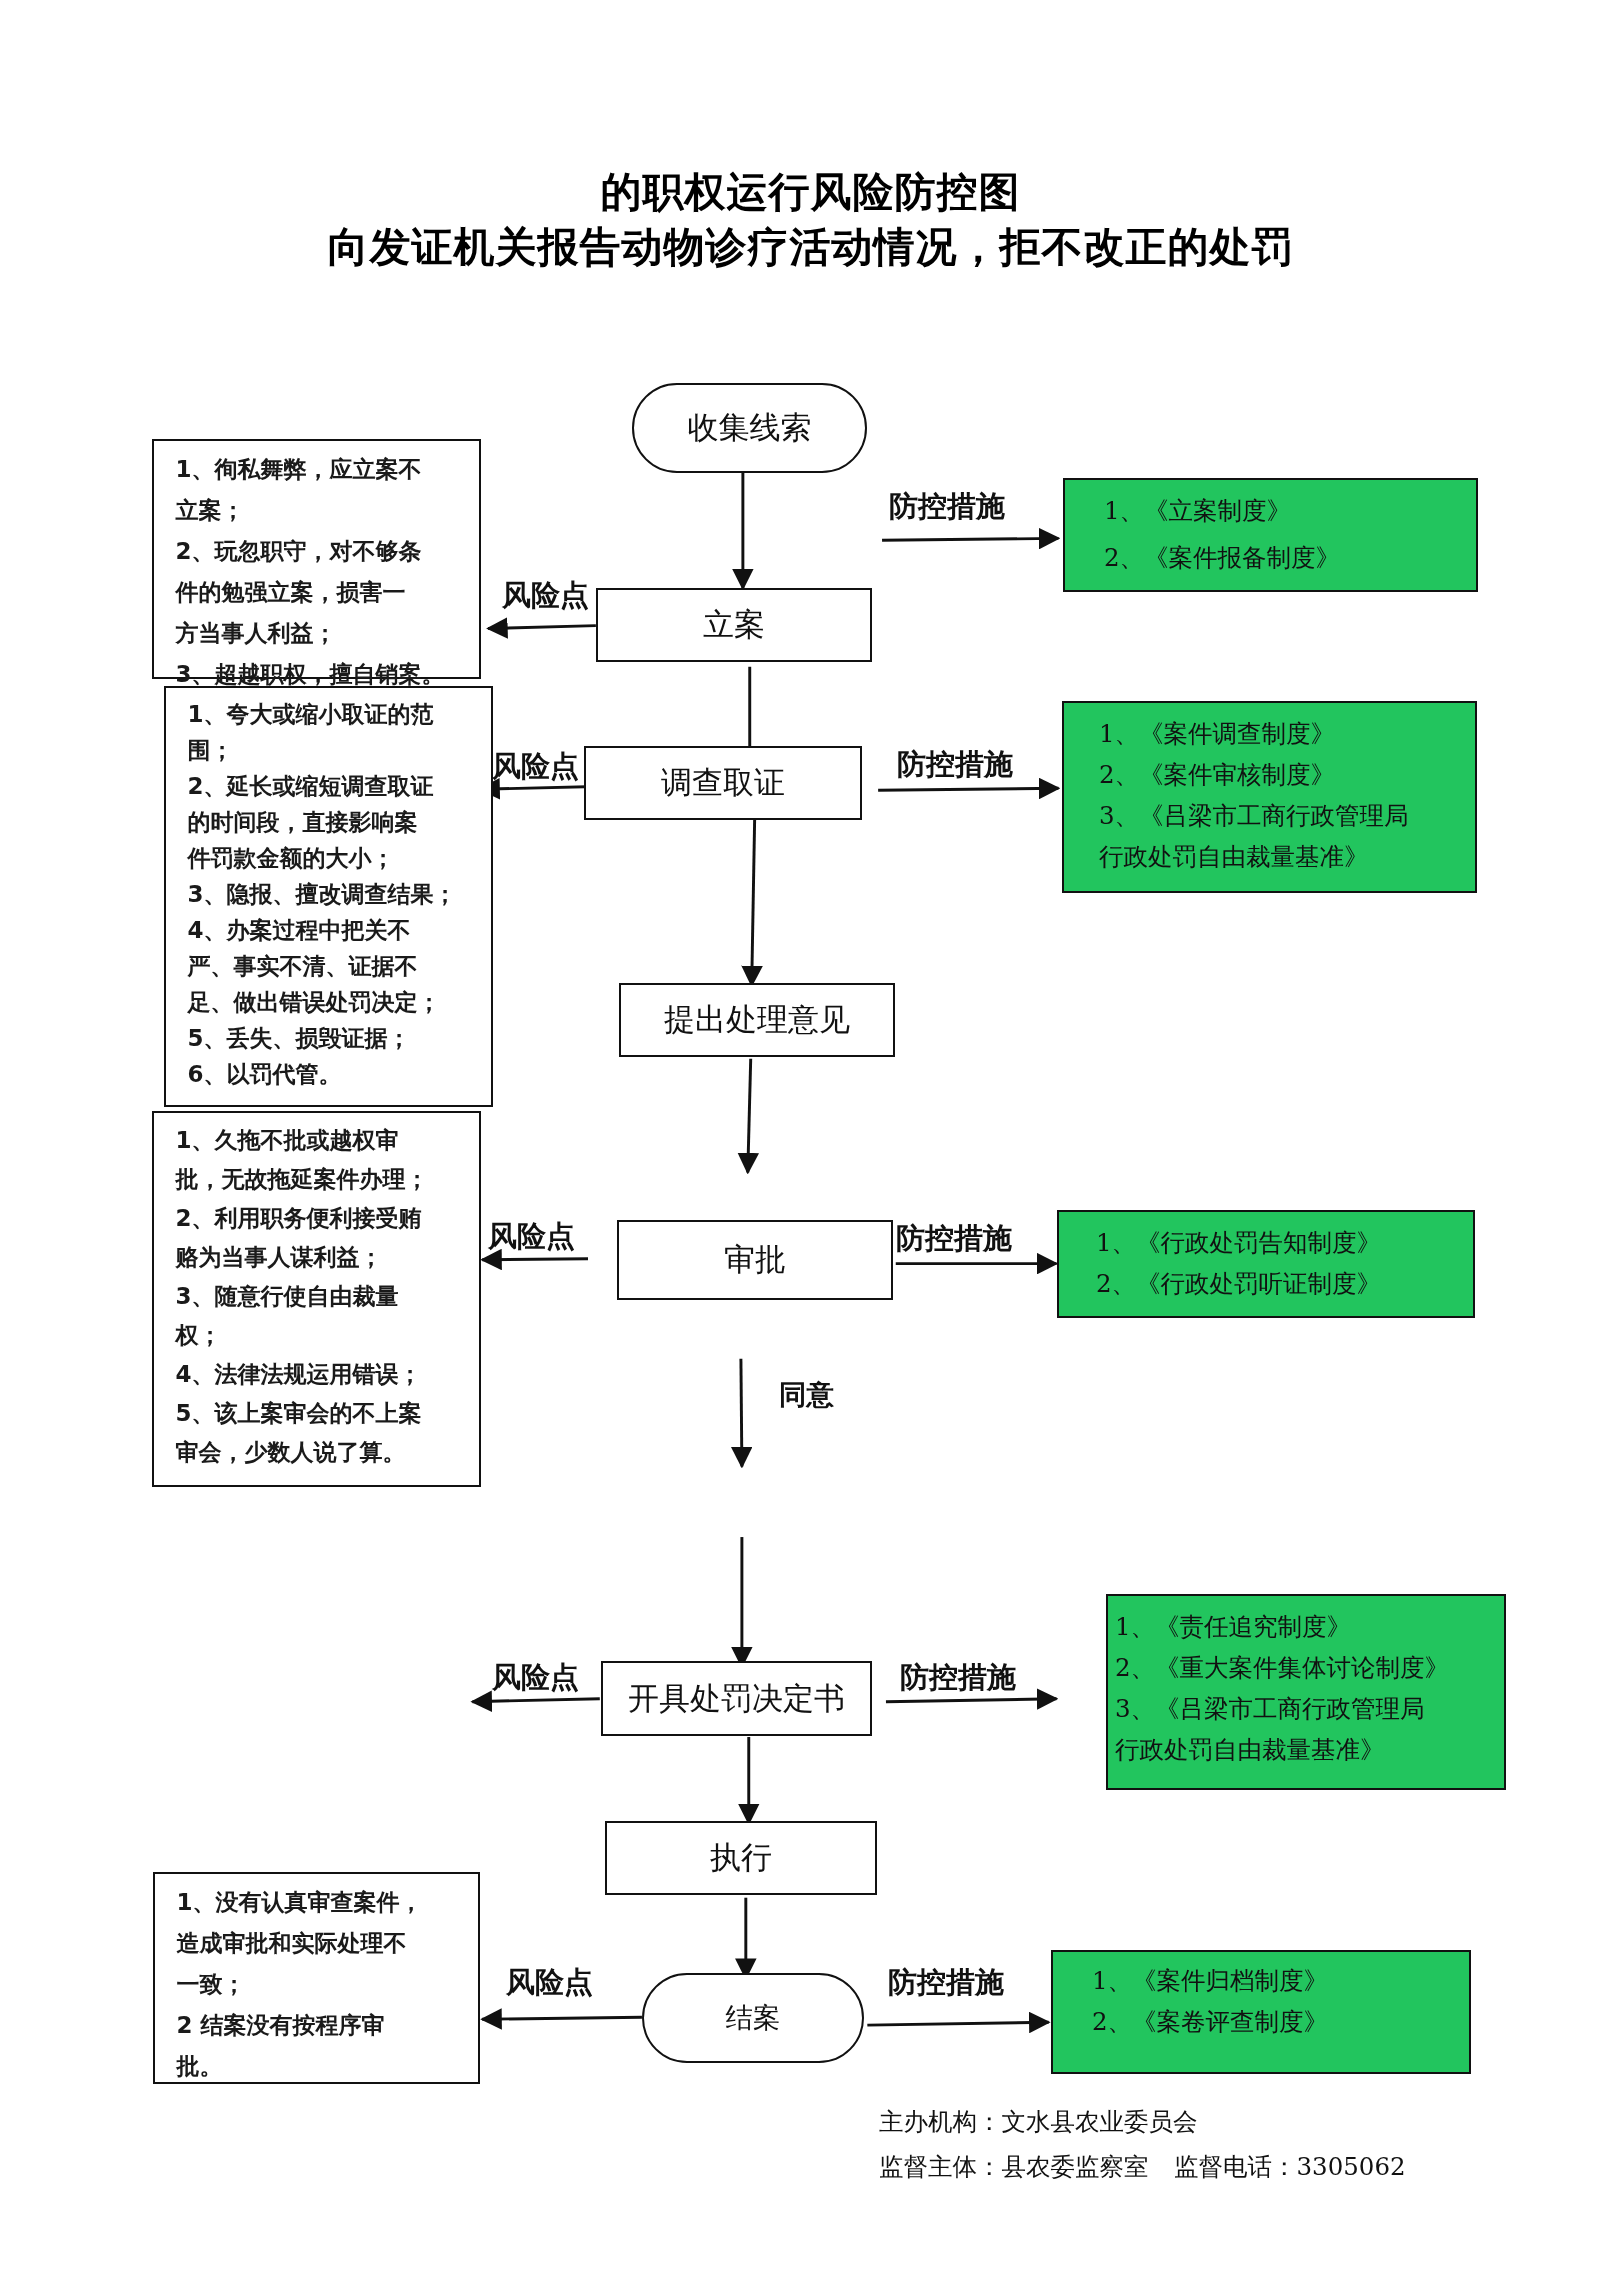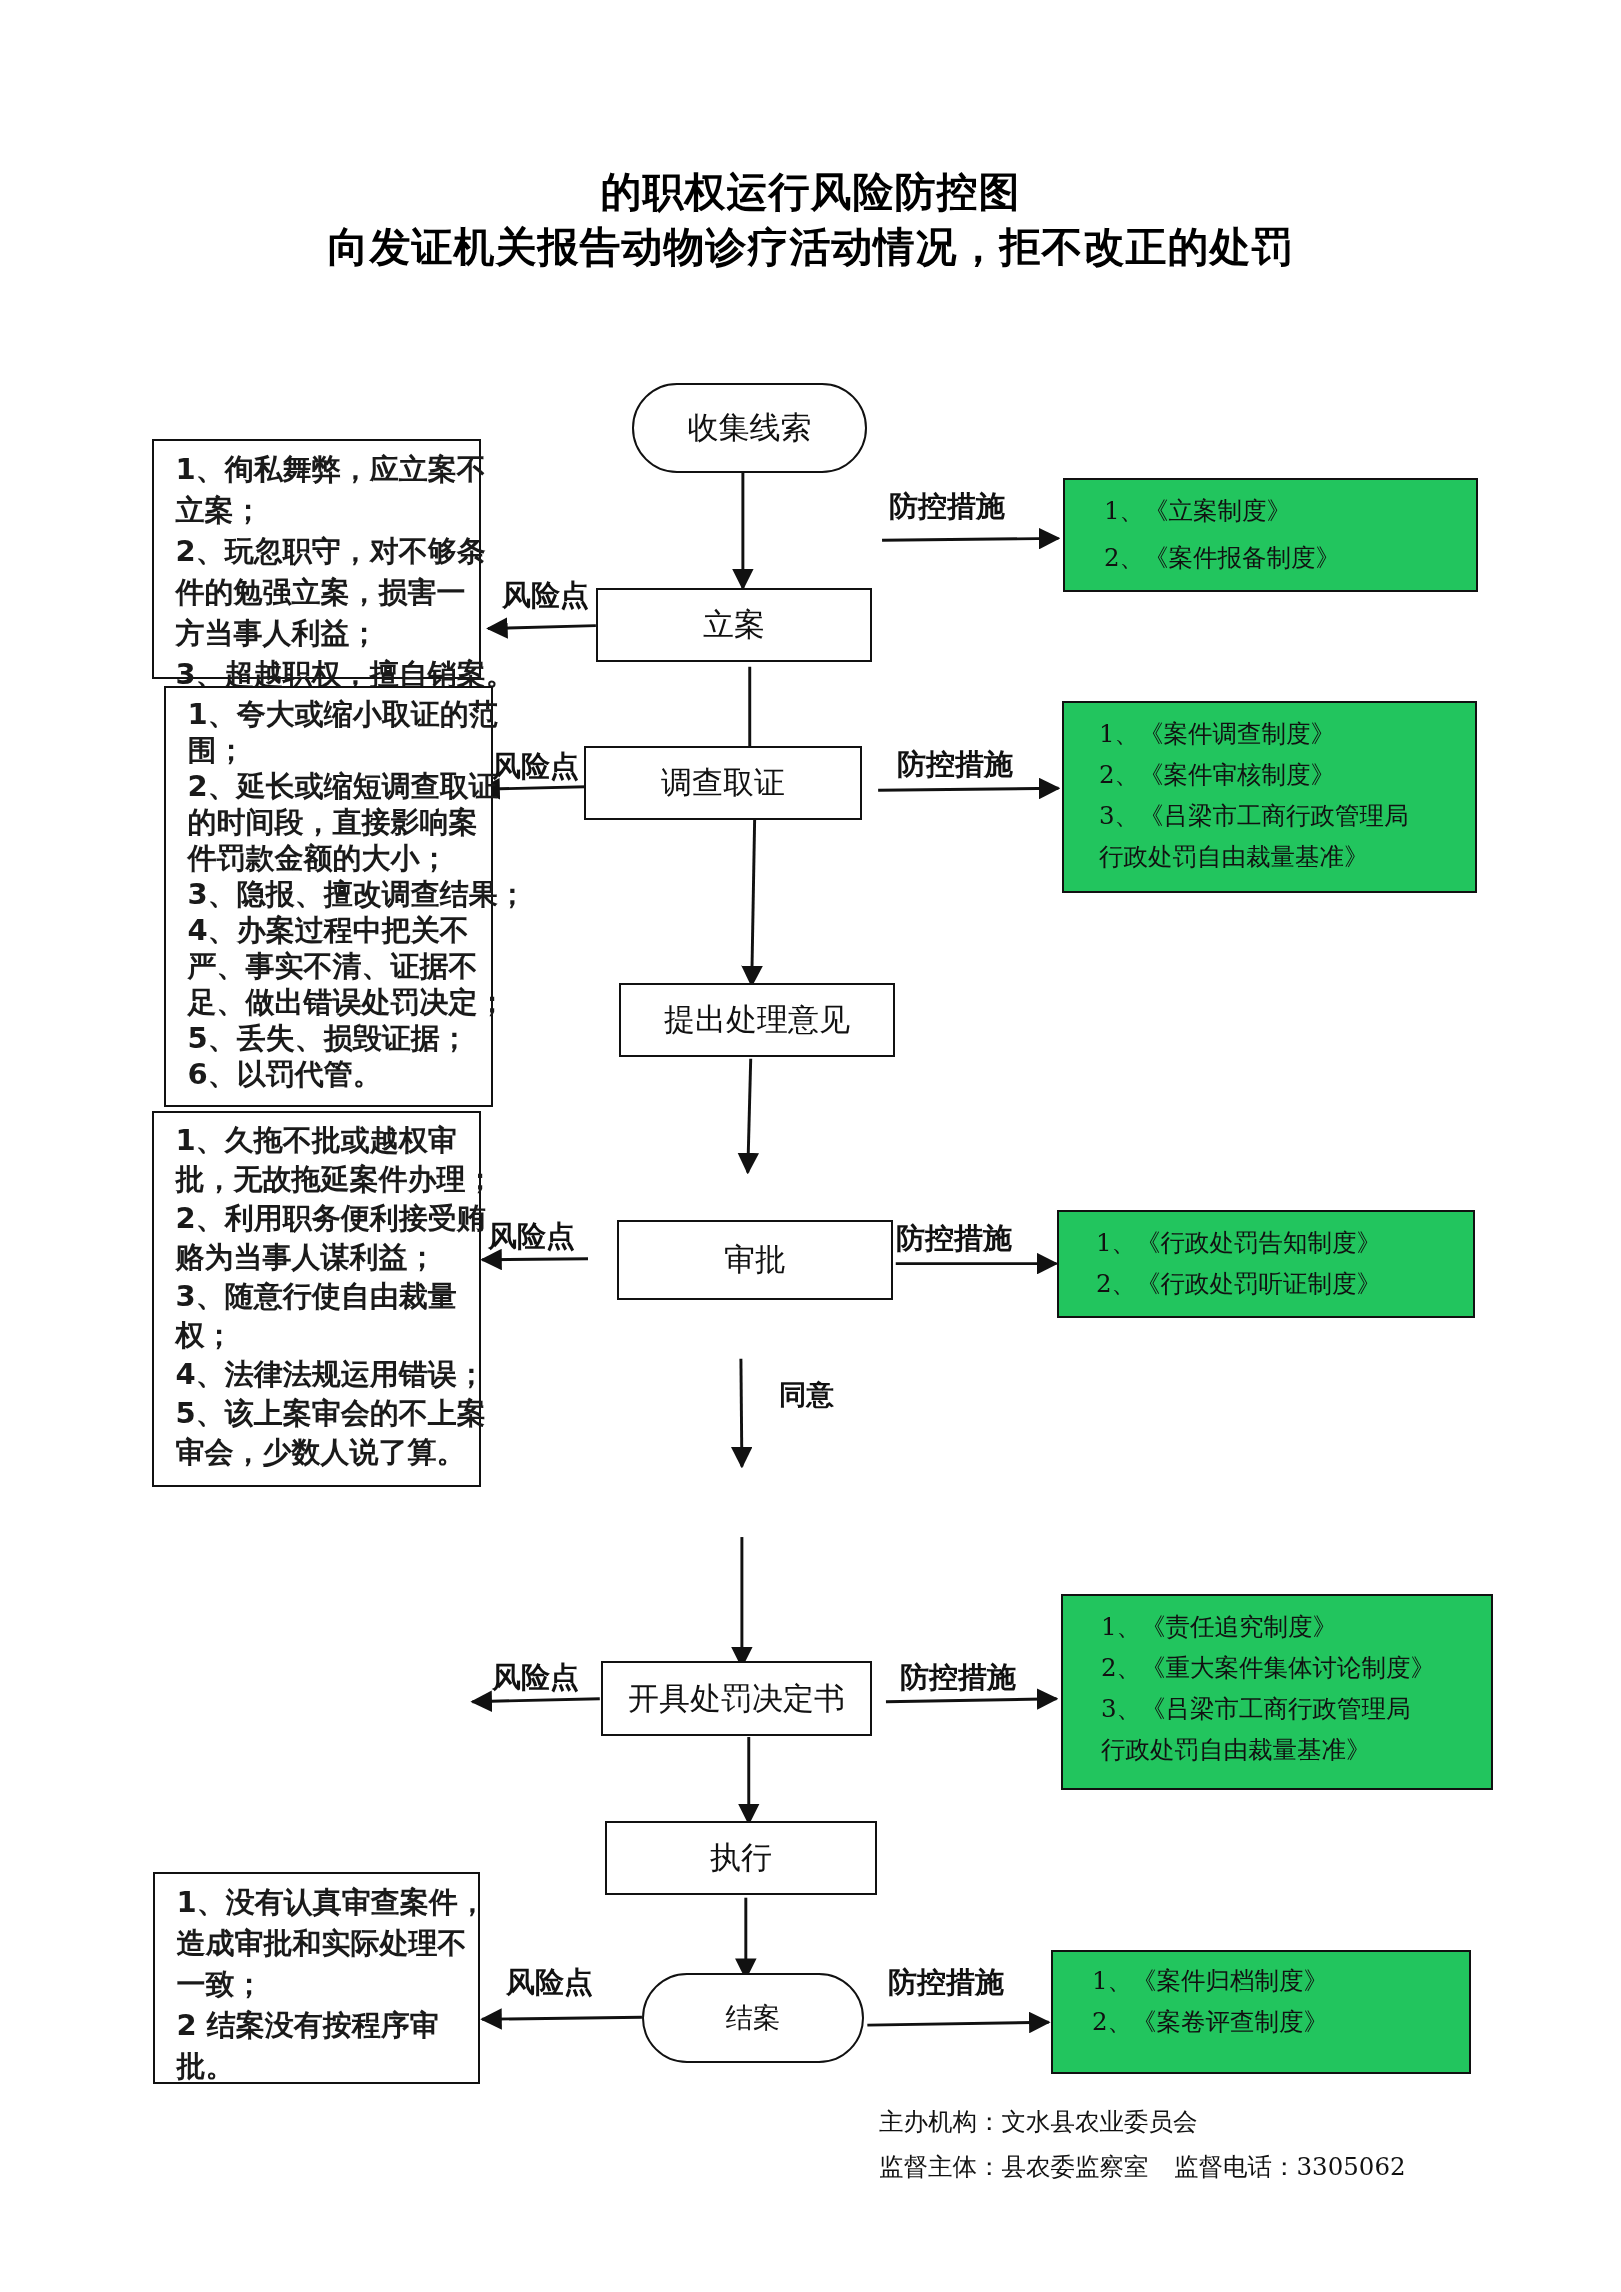--- a/index.html
+++ b/index.html
@@ -8,21 +8,21 @@
   .title { position: absolute; left: 0; top: 165px; width: 1621px; text-align: center;
            font-family: "DejaVu Serif", serif; font-weight: bold; font-size: 41px;
            line-height: 55px; letter-spacing: 1px; color: #000; }
   .title div { white-space: nowrap; }
   svg.lines { position: absolute; left: 0; top: 0; }
   .node { position: absolute; box-sizing: border-box; border: 2.9px solid #111; background: #fff;
           display: flex; align-items: center; justify-content: center; font-size: 31px;
           font-weight: normal; color: #111; }
   .node.pill { border-radius: 49px; }
   .riskbox { position: absolute; box-sizing: border-box; border: 2.9px solid #111; background: #fff;
-             padding: 7.8px 17.6px 7.8px 21.6px; font-size: 29px; line-height: 41px; font-weight: bold;
+             padding: 7.8px 17.6px 7.8px 21.6px; font-size: 23px; line-height: 41px; font-weight: bold;
              color: #1a1a1a; }
   .riskbox div { white-space: nowrap; }
   .ctrlbox { position: absolute; box-sizing: border-box; border: 2.9px solid #111; background: #22c55e;
              padding: 9.8px 19.6px 9.8px 39px; font-family: "DejaVu Serif", serif; font-size: 24.5px;
              line-height: 41px; color: #111; }
   .ctrlbox div { white-space: nowrap; }
   .lbl { position: absolute; font-size: 29px; font-weight: bold; color: #111; white-space: nowrap; }
   .footer { position: absolute; left: 879px; font-family: "DejaVu Serif", serif; font-size: 24.5px;
             color: #111; white-space: nowrap; }
   .footer span.gap { display: inline-block; width: 25.5px; }
@@ -155,21 +155,21 @@
 <div class="ctrlbox" style="left:1062px;top:701px;width:415px;height:192px;padding-left:35px;">
   <div>1、《案件调查制度》</div>
   <div>2、《案件审核制度》</div>
   <div>3、《吕梁市工商行政管理局</div>
   <div>行政处罚自由裁量基准》</div>
 </div>
 <div class="ctrlbox" style="left:1057px;top:1210px;width:418px;height:108px;padding-left:37px;">
   <div>1、《行政处罚告知制度》</div>
   <div>2、《行政处罚听证制度》</div>
 </div>
-<div class="ctrlbox" style="left:1061px;top:1594px;width:432px;height:196px;padding-left:38px;">
+<div class="ctrlbox" style="left:1106px;top:1594px;width:400px;height:196px;padding-left:7px;">
   <div>1、《责任追究制度》</div>
   <div>2、《重大案件集体讨论制度》</div>
   <div>3、《吕梁市工商行政管理局</div>
   <div>行政处罚自由裁量基准》</div>
 </div>
 <div class="ctrlbox" style="left:1051px;top:1950px;width:420px;height:124px;padding-top:8px;">
   <div>1、《案件归档制度》</div>
   <div>2、《案卷评查制度》</div>
 </div>
 

